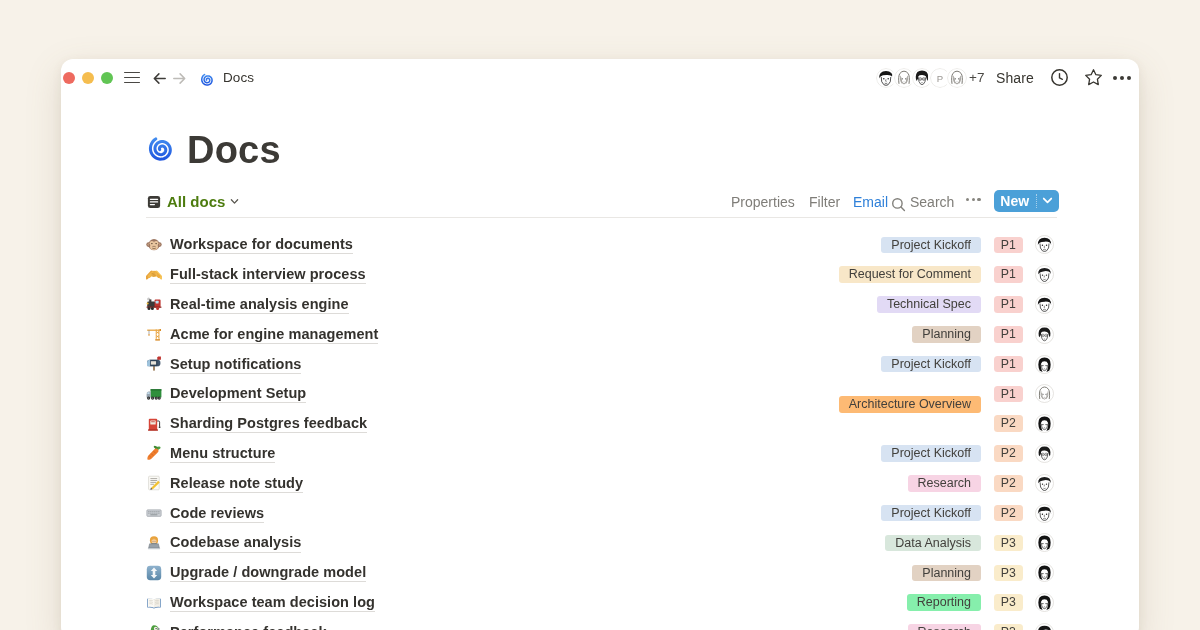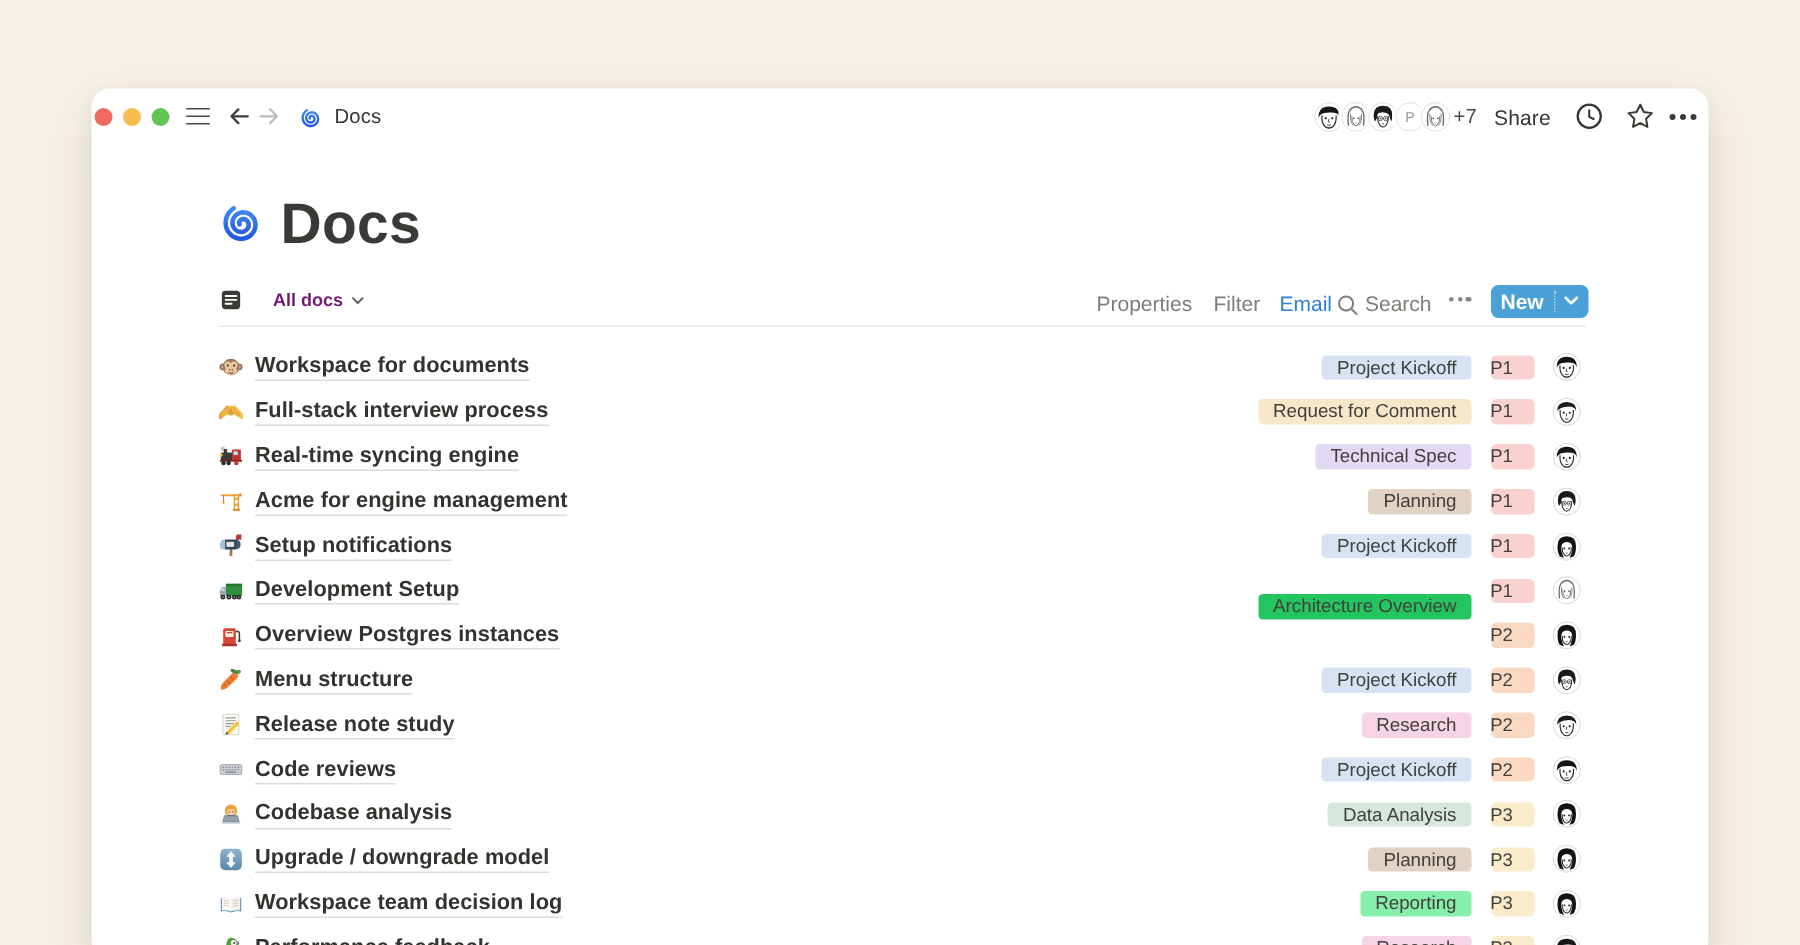--- a/index.html
+++ b/index.html
@@ -7,31 +7,31 @@
   border-radius:12px; box-shadow:0 12px 36px rgba(125,105,75,0.18), 0 3px 10px rgba(125,105,75,0.10); }
 .abs { position:absolute; }
 .tl { position:absolute; top:71.5px; width:12px; height:12px; border-radius:50%; }
 .hline { position:absolute; left:124px; width:15.5px; height:1.8px; background:#4a4844; border-radius:1px; }
 .tbtxt { position:absolute; top:70px; font-size:13.5px; color:#37352f; letter-spacing:0.1px; }
 .tav { position:absolute; top:67.5px; }
 .tav svg { display:block; border-radius:50%; box-shadow:0 0 0 2px #fff; background:#fff; }
 .h1icon { position:absolute; left:147px; top:134px; }
 h1 { position:absolute; left:187px; top:129px; font-size:38px; font-weight:700; color:#3c3a36; letter-spacing:0.2px; }
 .alldocs { position:absolute; left:147px; top:193px; display:flex; align-items:center; }
-.alldocs b { font-size:12px; font-weight:700; color:#701a75; margin-left:21px; }
+.alldocs b { font-size:15px; font-weight:700; color:#4d7c0f; margin-left:6px; }
 .alldocs .cv { margin-left:5px; display:flex; }
 .tool { position:absolute; top:193.5px; font-size:14px; color:#7f7d78; }
 .divider { position:absolute; left:146px; top:217px; width:911px; height:1px; background:#e9e7e4; }
 .rowicon { position:absolute; left:146px; }
 .rowicon svg { display:block; }
 .rowtitle { position:absolute; left:170px; font-size:14.5px; font-weight:600; color:#34322e;
   border-bottom:1px solid #dddbd8; padding-bottom:0.7px; line-height:16.5px; letter-spacing:0.05px; }
 .tag { position:absolute; right:219px; height:16.5px; line-height:16.5px; border-radius:3px;
   padding:0 10px; font-size:12.5px; color:#42403c; white-space:nowrap; }
-.pchip { position:absolute; left:993.5px; width:29.5px; height:16.5px; line-height:16.5px; 
+.pchip { position:absolute; left:993.5px; width:29.5px; height:16.5px; line-height:16.5px; text-align:center;
   border-radius:3.5px; font-size:12.3px; color:#42403c; }
 .rowav { position:absolute; left:1035px; }
 .rowav svg { display:block; }
 .newbtn { position:absolute; left:993.5px; top:189.5px; width:65px; height:22px; background:#4ba0d8;
   border-radius:5px; display:flex; align-items:center; }
 .newbtn .nt { width:42.5px; text-align:center; color:#fff; font-size:14px; font-weight:700; }
 .newbtn .nd { width:0; height:14px; border-left:1px dotted #a8d0ea; }
 .newbtn .nc { flex:1; display:flex; justify-content:center; }
 svg { vertical-align:middle; }
 </style></head><body>
@@ -232,21 +232,21 @@
 <rect x="1.2" y="5.6" width="8" height="5.6" rx="1" fill="#3a3a3a"></rect>
 <rect x="8.6" y="3.6" width="6" height="7.6" rx="0.8" fill="#c03530"></rect>
 <rect x="9.6" y="4.8" width="3" height="2.6" rx="0.4" fill="#b8dff2"></rect>
 <rect x="0.6" y="10.6" width="14.8" height="1.2" fill="#862420"></rect>
 <circle cx="3" cy="12.6" r="1.5" fill="#2a2a2a"></circle>
       <circle cx="6.4" cy="12.6" r="1.5" fill="#2a2a2a"></circle>
       <circle cx="11.6" cy="12.6" r="1.5" fill="#c03530"></circle>
 <circle cx="1.6" cy="7.4" r="1" fill="#f5c13d"></circle>
     </svg>
   </div>
-<div class="rowtitle" style="top:295.8px">Real-time syncing engine</div>
+<div class="rowtitle" style="top:295.8px">Real-time analysis engine</div>
 <div class="tag" style="top:296.1px;background:#e2daf5">Technical Spec</div>
 <div class="pchip" style="top:296.1px;background:#f9d1ce">P1</div>
 <div class="rowav" style="top:294.8px">
     <svg width="19" height="19" viewBox="0 0 24 24">
       <circle cx="12" cy="12" r="11.4" fill="#ffffff" stroke="#d7d4cf" stroke-width="0.8"></circle>
       <path d="M3.6 12.6 Q3.4 3.6 12 3.6 Q20.6 3.6 20.4 12.6 Q20 10.2 18.2 9.2 Q16 8.2 12.4 8.4 Q7.6 8.6 5.9 9.8 Q4.2 10.8 3.6 12.6 Z" fill="#161616"></path>
       <path d="M6.3 10.8 Q5.8 17.4 9.5 20.1 Q12 21.5 14.5 20.1 Q18.2 17.4 17.7 10.8" stroke="#2e2e2e" stroke-width="1" fill="none"></path>
       <circle cx="9.4" cy="13" r="0.9" fill="#1c1c1c"></circle>
       <circle cx="14.6" cy="13" r="0.9" fill="#1c1c1c"></circle>
       <path d="M12 13.6 L11.5 15.8 Q12 16.4 12.7 16.1 M10.4 18.2 Q12 19.1 13.6 18.2" stroke="#333" stroke-width="0.75" fill="none"></path>
@@ -333,22 +333,22 @@
 <div class="rowicon" style="top:415.6px">
     <svg width="16" height="16" viewBox="0 0 16 16">
 <rect x="2.8" y="2.8" width="8.4" height="11.4" rx="1" fill="#d64538"></rect>
 <rect x="2" y="13.2" width="10" height="1.6" rx="0.5" fill="#b33227"></rect>
 <rect x="4.3" y="4.6" width="5.4" height="4" rx="0.5" fill="#f0ebdf"></rect>
 <path d="M11.2 5 H12.6 Q13.6 5 13.6 6.2 V10.6" stroke="#3a3a3a" stroke-width="1" fill="none"></path>
 <circle cx="13.6" cy="11.2" r="0.9" fill="#3a3a3a"></circle>
 <rect x="5.2" y="5.4" width="3.6" height="0.8" fill="#c03530"></rect>
     </svg>
   </div>
-<div class="rowtitle" style="top:415.1px">Overview Postgres instances</div>
-<div class="tag" style="top:396px;background:#22c55e">Architecture Overview</div>
+<div class="rowtitle" style="top:415.1px">Sharding Postgres feedback</div>
+<div class="tag" style="top:396px;background:#fdba74">Architecture Overview</div>
 <div class="pchip" style="top:415.4px;background:#fad9c3">P2</div>
 <div class="rowav" style="top:414.1px">
     <svg width="19" height="19" viewBox="0 0 24 24">
       <circle cx="12" cy="12" r="11.4" fill="#ffffff" stroke="#d7d4cf" stroke-width="0.8"></circle>
       <path d="M12 3.2 Q4 3.2 4.2 12 Q4.3 17.4 6 20 L9.6 21.4 Q6.6 15 7.6 11 Q8.6 8 12 8 Q15.4 8 16.4 11 Q17.4 15 14.4 21.4 L18 20 Q19.7 17.4 19.8 12 Q20 3.2 12 3.2 Z" fill="#131313"></path>
       <path d="M8.2 12.4 Q7.9 17 10.4 19.2 Q12 20.4 13.6 19.2 Q16.1 17 15.8 12.4" stroke="#2e2e2e" stroke-width="0.9" fill="none"></path>
       <circle cx="10" cy="13.4" r="0.8" fill="#1c1c1c"></circle>
       <circle cx="14" cy="13.4" r="0.8" fill="#1c1c1c"></circle>
       <path d="M11.3 17.2 Q12 17.8 12.7 17.2" stroke="#333" stroke-width="0.7" fill="none"></path>
     </svg>

